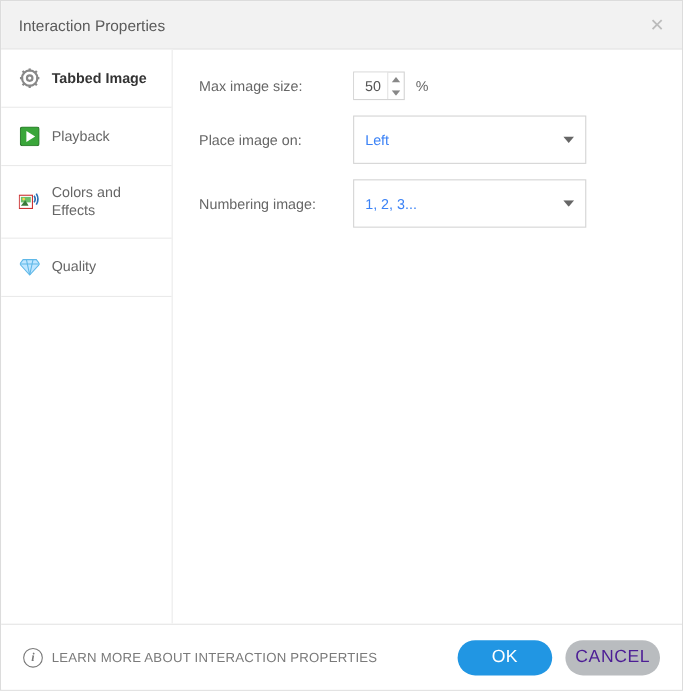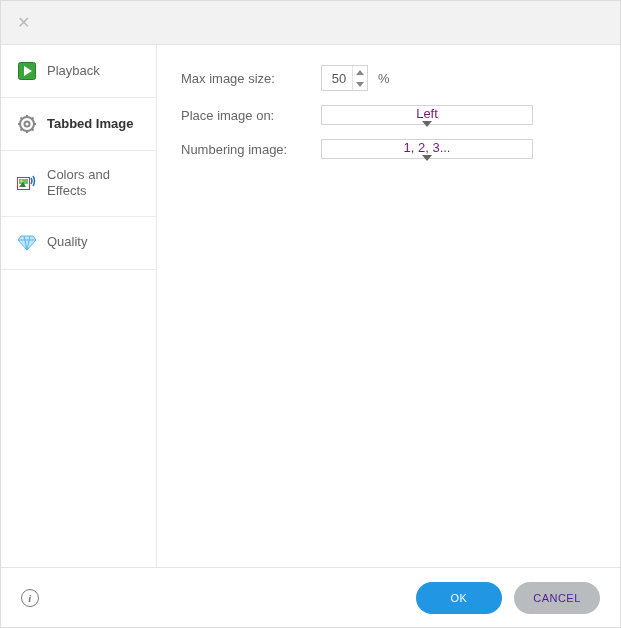--- a/index.html
+++ b/index.html
@@ -114,30 +114,29 @@
     justify-content: center;
     cursor: pointer;
   }
   .spinner .spbtn svg { display:block; }
   .unit {
     margin-left: 10px;
     color: #666;
   }
   .select {
     width: 212px;
-    height: 20px;
+    height: 44px;
     border: 1px solid #d4d4d4;
     display: flex;
     align-items: center;
     justify-content: space-between;
     padding: 0 10px;
-    color: #701a75;
+    color: #3b82f6;
     cursor: pointer;
     background:#fff;
-    flex-direction:column;
   }
   .select .caret svg { display:block; }
   .footer {
     height: 60px;
     border-top: 1px solid #e4e4e4;
     display: flex;
     align-items: center;
     padding: 0 20px;
     justify-content: space-between;
     background: #fff;
@@ -163,47 +162,38 @@
     color:#7a7a7a;
   }
   .btns { display:flex; gap:12px; }
   .btn {
     min-width: 86px;
     height: 32px;
     border-radius: 16px;
     display:flex;
     align-items:center;
     justify-content:center;
-    font-size: 11px;
+    font-size: 16px;
     letter-spacing: 0.5px;
     cursor:pointer;
     border:none;
   }
   .btn-primary { background:#2196e3; color:#fff; }
   .btn-secondary { background:#b9bcbf; color:#4c1d95; }
 </style>
 </head>
 <body>
 
 <div class="titlebar">
+  <span>Interaction Properties</span>
   <span class="close">✕</span>
 </div>
 
 <div class="body">
   <div class="sidebar">
-
-    <div class="sb-item">
-      <span class="icon">
-        <svg width="18" height="18" viewBox="0 0 18 18">
-          <rect x="0.5" y="0.5" width="17" height="17" rx="2" fill="#3aa63a" stroke="#2c7a2c"></rect>
-          <polygon points="6,4 14,9 6,14" fill="#fff"></polygon>
-        </svg>
-      </span>
-      <span class="label">Playback</span>
-    </div>
 
     <div class="sb-item active">
       <span class="icon">
         <svg width="18" height="18" viewBox="0 0 18 18">
           <circle cx="9" cy="9" r="7" fill="none" stroke="#888" stroke-width="2"></circle>
           <circle cx="9" cy="9" r="2.5" fill="none" stroke="#888" stroke-width="2"></circle>
           <g stroke="#888" stroke-width="2">
             <line x1="9" y1="0" x2="9" y2="3"></line>
               <line x1="9" y1="15" x2="9" y2="18"></line>
             <line x1="0" y1="9" x2="3" y2="9"></line>
@@ -213,20 +203,30 @@
             <line x1="15.5" y1="2.5" x2="13.5" y2="4.5"></line>
               <line x1="4.5" y1="13.5" x2="2.5" y2="15.5"></line>
           </g>
         </svg>
       </span>
       <span class="label">Tabbed Image</span>
     </div>
 
     <div class="sb-item">
       <span class="icon">
+        <svg width="18" height="18" viewBox="0 0 18 18">
+          <rect x="0.5" y="0.5" width="17" height="17" rx="2" fill="#3aa63a" stroke="#2c7a2c"></rect>
+          <polygon points="6,4 14,9 6,14" fill="#fff"></polygon>
+        </svg>
+      </span>
+      <span class="label">Playback</span>
+    </div>
+
+    <div class="sb-item">
+      <span class="icon">
         <svg width="20" height="18" viewBox="0 0 20 18">
           <rect x="0.5" y="3.5" width="12" height="12" fill="#fff" stroke="#c33"></rect>
           <rect x="2" y="5" width="9" height="5" fill="#6bbf6b"></rect>
           <circle cx="4.5" cy="7" r="1.2" fill="#ffd24d"></circle>
           <polygon points="2,13 6,8 9,13" fill="#3a7a3a"></polygon>
           <path d="M14 4 Q16 7 14 10" fill="none" stroke="#2a6fb5" stroke-width="1.5"></path>
           <path d="M16 2 Q19 7 16 12" fill="none" stroke="#2a6fb5" stroke-width="1.5"></path>
         </svg>
       </span>
       <span class="label">Colors and Effects</span>
@@ -291,18 +291,19 @@
         </span>
       </div>
     </div>
 
   </div>
 </div>
 
 <div class="footer">
   <div class="learn">
     <span class="icon">i</span>
+    <span>LEARN MORE ABOUT INTERACTION PROPERTIES</span>
   </div>
   <div class="btns">
     <button class="btn btn-primary">OK</button>
     <button class="btn btn-secondary">CANCEL</button>
   </div>
 </div>
 
 </body></html>

